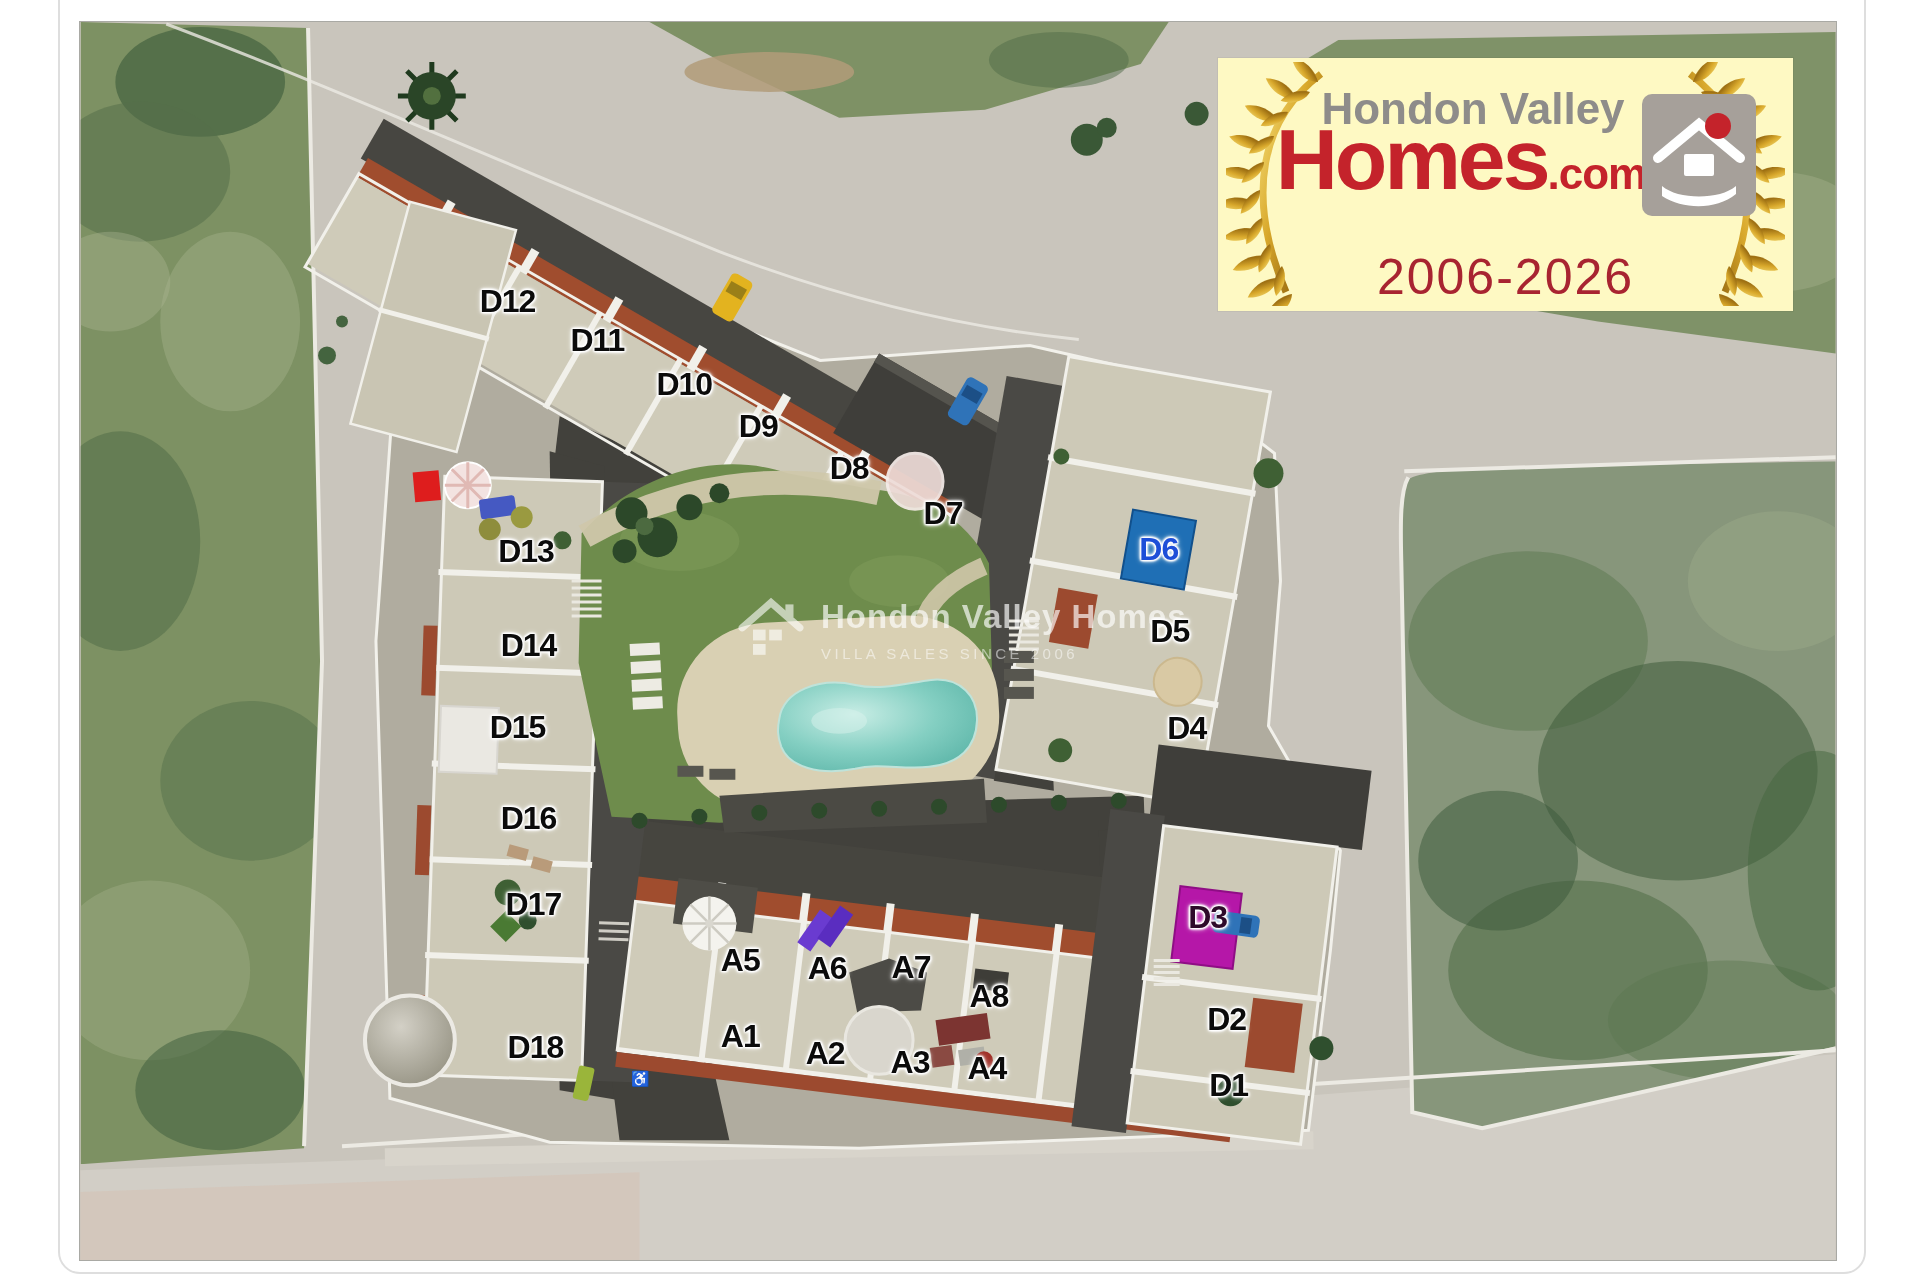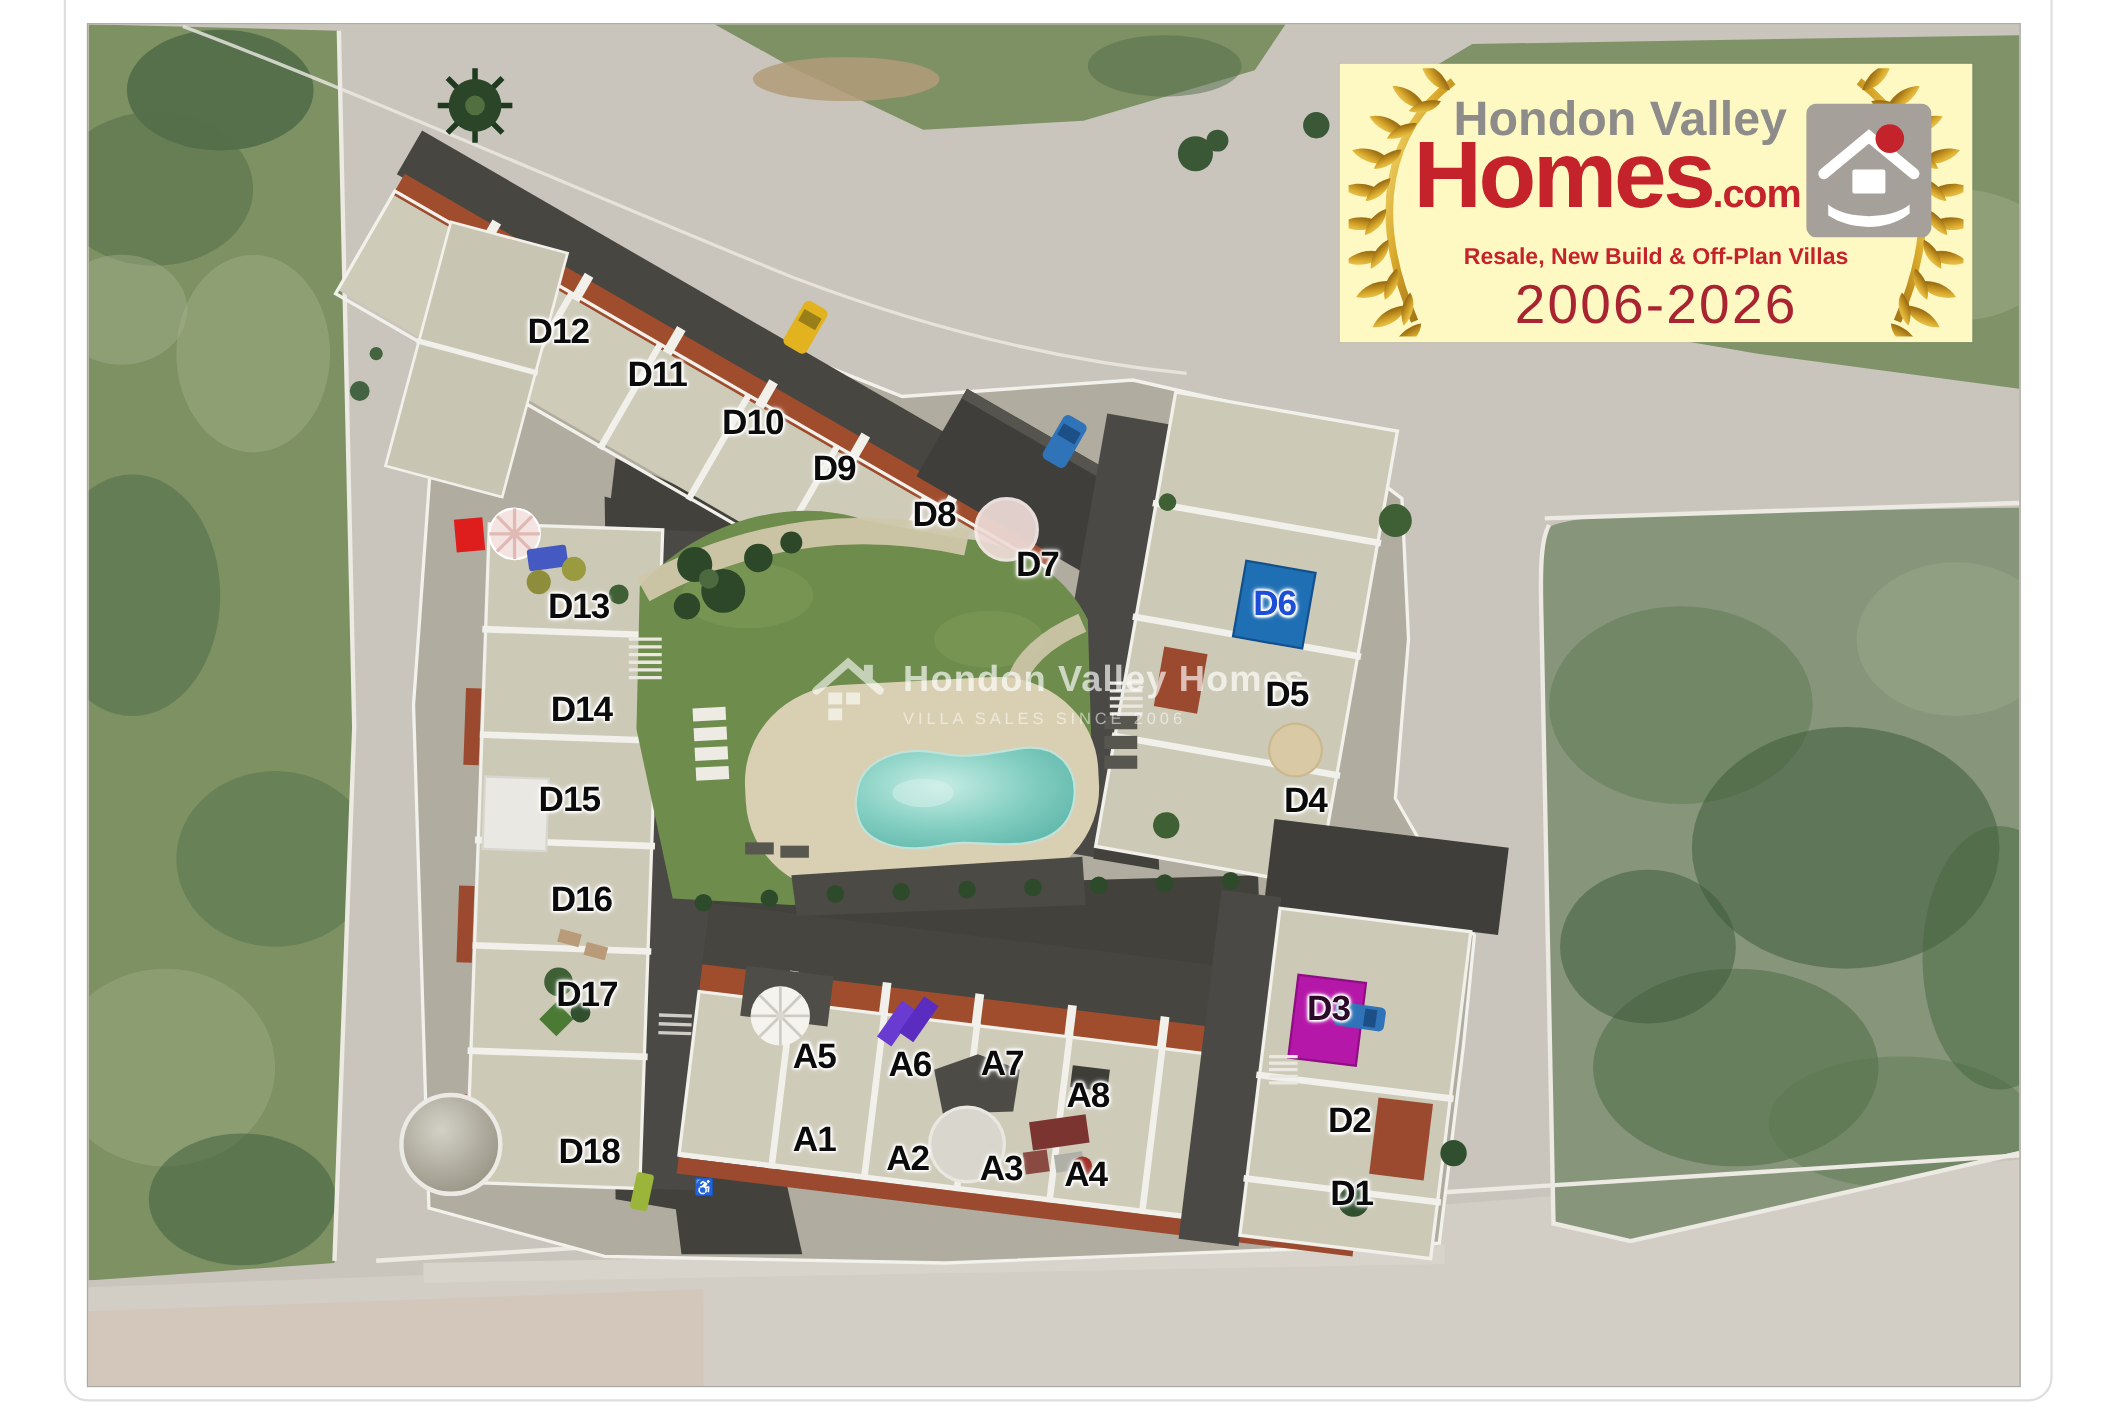--- a/index.html
+++ b/index.html
@@ -23,21 +23,21 @@
   
   #logo{position:absolute;left:1138px;top:36px;width:575px;height:253px;background:#fef9c3;
     box-shadow:0 0 0 1px rgba(0,0,0,.04);}
   .laurel{position:absolute;top:4px;width:118px;height:244px;}
   .laurel.left{left:8px;}
   .laurel.right{right:8px;transform:scaleX(-1);}
   #logo-line1{position:absolute;left:70px;top:26px;width:370px;text-align:center;
     font-size:44px;font-weight:bold;color:#8e8c8a;letter-spacing:0px;}
   #logo-line2{position:absolute;left:28px;top:52px;width:430px;text-align:center;
     font-size:86px;font-weight:bold;color:#c4232b;letter-spacing:-3px;}
-  #logo-line2 .suffix{font-size:36px;letter-spacing:-1px;}
+  #logo-line2 .suffix{font-size:44px;letter-spacing:-1px;}
   #logo-house{position:absolute;left:424px;top:36px;}
   #logo-tagline{position:absolute;left:50px;top:164px;width:475px;text-align:center;
     font-size:21px;font-weight:bold;color:#c4232b;}
   #logo-years{position:absolute;left:50px;top:190px;width:475px;text-align:center;
     font-size:50px;font-weight:normal;color:#a82431;letter-spacing:2px;}
 </style>
 </head>
 <body>
 
 <div id="stage">
@@ -442,17 +442,16 @@
         </svg>
       <div id="logo-line1">Hondon Valley</div>
       <div id="logo-line2"><span>Homes</span><span class="suffix">.com</span></div>
       <svg id="logo-house" width="114" height="122" viewBox="0 0 114 122">
         <rect x="0" y="0" width="114" height="122" rx="10" fill="#a6a09a"></rect>
         <path d="M16,64 L57,30 L98,64" fill="none" stroke="#ffffff" stroke-width="10" stroke-linecap="round"></path>
         <circle cx="76" cy="32" r="13" fill="#c4232b"></circle>
         <rect x="42" y="60" width="30" height="22" rx="2" fill="#ffffff"></rect>
         <path d="M20,92 C36,106 78,106 94,92 L94,100 C74,116 42,116 20,102 Z" fill="#ffffff"></path>
       </svg>
-      <div id="logo-tagline">Resale, New Build &amp; Off-Plan Villas</div>
       <div id="logo-years">2006-2026</div>
     </div>
   </div>
 </div>
 
 </body></html>

